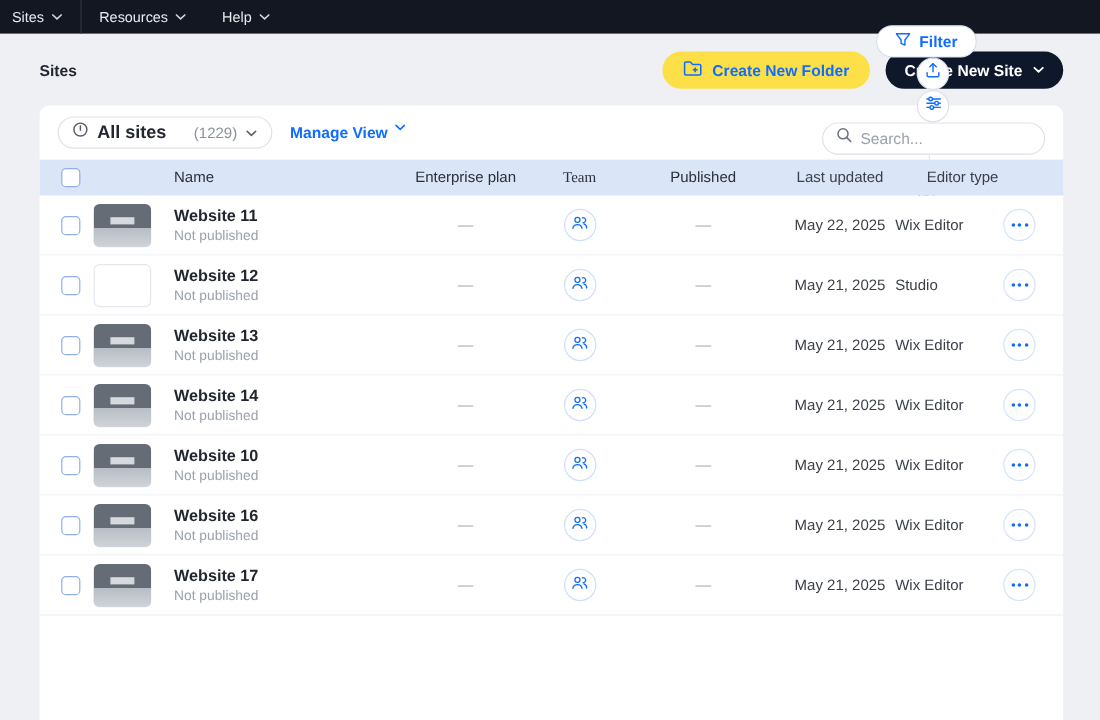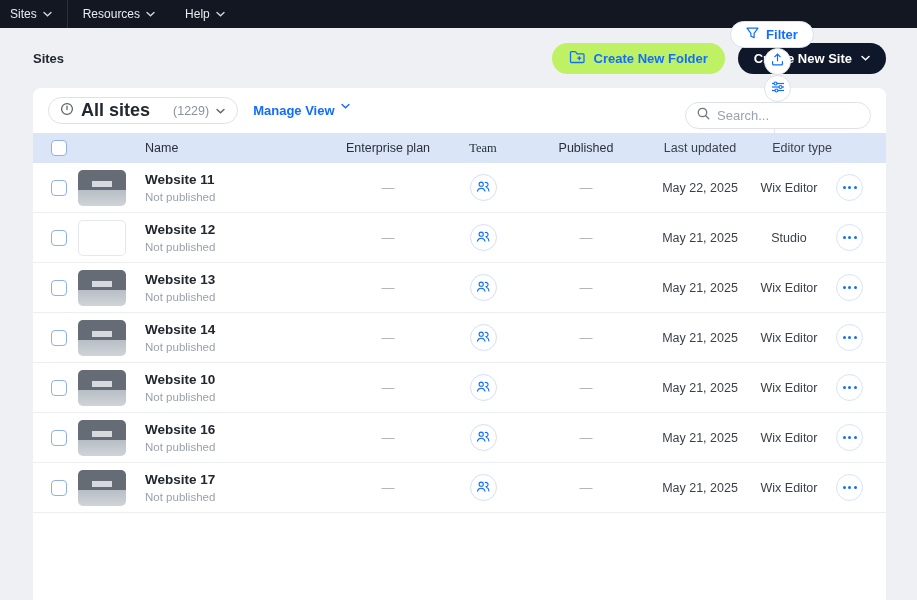--- a/index.html
+++ b/index.html
@@ -17,31 +17,31 @@
   .nav-item:first-child { padding-left:10px; }
   .nav-divider { width:1px; height:28px; background:#2b303b; }
   .chev { width:9px; height:6px; display:inline-block; }
   .chev svg { display:block; }
   
   .page-header { height:60px; display:flex; align-items:center; padding:0 31px 0 33px; }
   .page-title { font-size:13px; font-weight:700; color:#23272f; }
   .header-actions { margin-left:auto; display:flex; align-items:center; gap:13px; }
   .btn { height:31px; border:none; border-radius:16px; font-size:13px; font-weight:600;
     display:flex; align-items:center; cursor:pointer; font-family:inherit; }
-  .btn-folder { background:#bef264; color:#116dff; padding:0 17px; gap:8px; }
+  .btn-folder { background:#fde047; color:#116dff; padding:0 17px; gap:8px; }
   .btn-create { background:#0f172a; color:#ffffff; padding:0 16px; gap:9px; }
   
   .card { position:absolute; left:33px; top:88px; width:853px; bottom:0;
     background:#ffffff; border-radius:8px 8px 0 0; display:flex; flex-direction:column; }
   
   .toolbar { height:45px; flex:0 0 45px; display:flex; align-items:center; padding:0 15px; }
   .pill { border:1px solid #dde2ea; border-radius:15px; height:27px; display:flex;
     align-items:center; background:#fff; cursor:pointer; }
   .all-sites-pill { padding:0 12px 0 11px; gap:7px; }
-  .all-sites-label { font-size:18px; font-weight:700; color:#23272f; }
+  .all-sites-label { font-size:15px; font-weight:700; color:#23272f; }
   .all-sites-count { font-size:12.5px; color:#8b919c; margin-left:16px; }
   .manage-view { display:flex; align-items:flex-start; gap:6px; color:#116dff; font-size:13px;
     font-weight:600; margin-left:15px; cursor:pointer; }
   .toolbar-right { margin-left:auto; display:flex; align-items:center;flex-direction:column; }
   .filter-pill { border-color:#d7e0ef; color:#116dff; padding:0 15px; gap:7px;
     font-size:13px; font-weight:600; }
   .icon-circle { width:27px; height:27px; border-radius:50%; border:1px solid #dde2ea;
     display:flex; align-items:center; justify-content:center; background:#fff;
     margin-left:11px; cursor:pointer; }
   .search-pill { width:186px; margin-left:12px; padding:0 11px; gap:7px; cursor:text; }
@@ -58,21 +58,21 @@
   .tbody { flex:1; overflow:hidden; }
   .trow { height:50px; display:flex; align-items:center; border-bottom:1px solid #eceef2;
     background:#fff; }
   .cell-check { flex:0 0 45px; padding-left:18px; display:flex; align-items:center; }
   .cell-thumb { flex:0 0 67px; display:flex; align-items:center; }
   .cell-name  { flex:1; min-width:0; }
   .cell-ent   { flex:0 0 120px; text-align:center; }
   .cell-team  { flex:0 0 70px; display:flex; justify-content:center;font-family:Liberation Serif, serif; }
   .cell-pub   { flex:0 0 136px; text-align:center; }
   .cell-upd   { flex:0 0 92px; text-align:center; }
-  .cell-editor{ flex:0 0 86px; text-align:center; }
+  .cell-editor{ flex:0 0 86px; text-align:left; }
   .cell-more  { flex:0 0 54px; display:flex; padding-left:4px; }
   .thead .cell-team, .thead .cell-ent, .thead .cell-pub, .thead .cell-upd { display:block; text-align:center; }
   .thead .cell-editor { text-align:right; }
   .checkbox { width:16px; height:16px; border:1.5px solid #8fb0e4; border-radius:4px;
     background:#fff; cursor:pointer; }
   .thumb { width:48px; height:36px; border-radius:5px; }
   .thumb.dark {
     background-color:#666c75;
     background-image:
       linear-gradient(rgba(226,229,233,.9), rgba(226,229,233,.9)),

